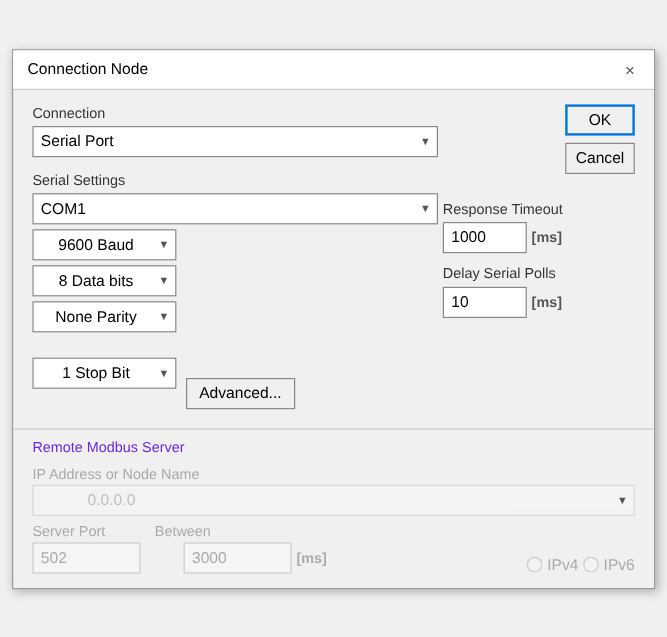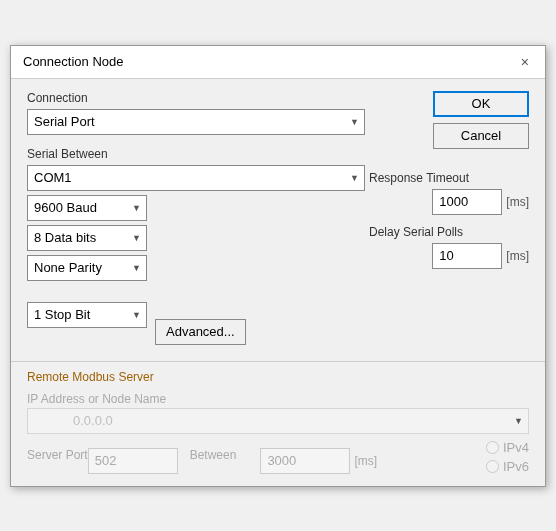--- a/index.html
+++ b/index.html
@@ -95,21 +95,21 @@
       pointer-events: none;
       color: #555;
     }
     .select-wrapper-full {
       width: 100%;
     }
     .select-wrapper-full select {
       width: 100%;
     }
     .ok-btn, .cancel-btn {
-      width: 96px;
+      width: 58px;
       height: 26px;
       font-size: 13px;
       cursor: pointer;
       background: #f0f0f0;
       border: 1px solid #888;
     }
     .ok-btn {
       border: 2px solid #0078d7;
     }
     .btn-group {
@@ -143,67 +143,67 @@
       accent-color: #0078d7;
     }
     .field-group {
       margin-top: 10px;
     }
     .field-row {
       display: flex;
       align-items: center;
       gap: 4px;
       margin-top: 4px;
-      justify-content: flex-end;
     }
     .field-row input.text-input {
       width: 70px;
     }
     .ms-label {
       font-size: 12px;
       color: #555;
+      font-weight: bold;
     }
     .remote-section {
       padding: 8px 16px 12px 16px;
       border-top: none;
     }
     .remote-label {
       font-size: 12px;
-      color: #a16207;
+      color: #6d28d9;
       margin-bottom: 8px;
     }
     .remote-fields {
       display: flex;
       flex-direction: column;
       gap: 6px;
     }
     .remote-field-label {
       font-size: 12px;
       color: #aaa;
       margin-bottom: 2px;
     }
     .remote-row {
       display: flex;
       gap: 12px;
       align-items: flex-end;
     }
     .remote-col {
       display: flex;
-      flex-direction: row;
+      flex-direction: column;
     }
     .ip-input {
       width: 90px;
     }
     .connect-input {
       width: 90px;
     }
     .ipv-group {
       margin-left: auto;
       display: flex;
-      flex-direction: column;
+      flex-direction: row;
       gap: 4px;
     }
     .ipv-radio {
       display: flex;
       align-items: center;
       gap: 4px;
       font-size: 13px;
       color: #aaa;
     }
     .ipv-radio input[type="radio"] {
@@ -238,20 +238,21 @@
       font-size: 9px;
       position: absolute;
       right: 6px;
       top: 50%;
       transform: translateY(-50%);
       pointer-events: none;
       color: #555;
     }
     .small-select-wrapper select {
       width: 100%;
+      text-align: center;
     }
     .stop-row {
       display: flex;
       align-items: center;
       gap: 8px;
     }
   </style>
 </head>
 <body>
 
@@ -266,21 +267,21 @@
     <div class="left-panel">
       <div class="section-label">Connection</div>
       <div class="select-wrapper select-wrapper-full">
         <select>
           <option>Serial Port</option>
           <option>TCP/IP</option>
           <option>UDP</option>
         </select>
       </div>
 
-      <div class="section-label" style="margin-top:12px;">Serial Between</div>
+      <div class="section-label" style="margin-top:12px;">Serial Settings</div>
 
       <div class="select-wrapper select-wrapper-full">
         <select>
           <option>COM1</option>
           <option>COM2</option>
           <option>COM3</option>
           <option>COM4</option>
         </select>
       </div>
 

